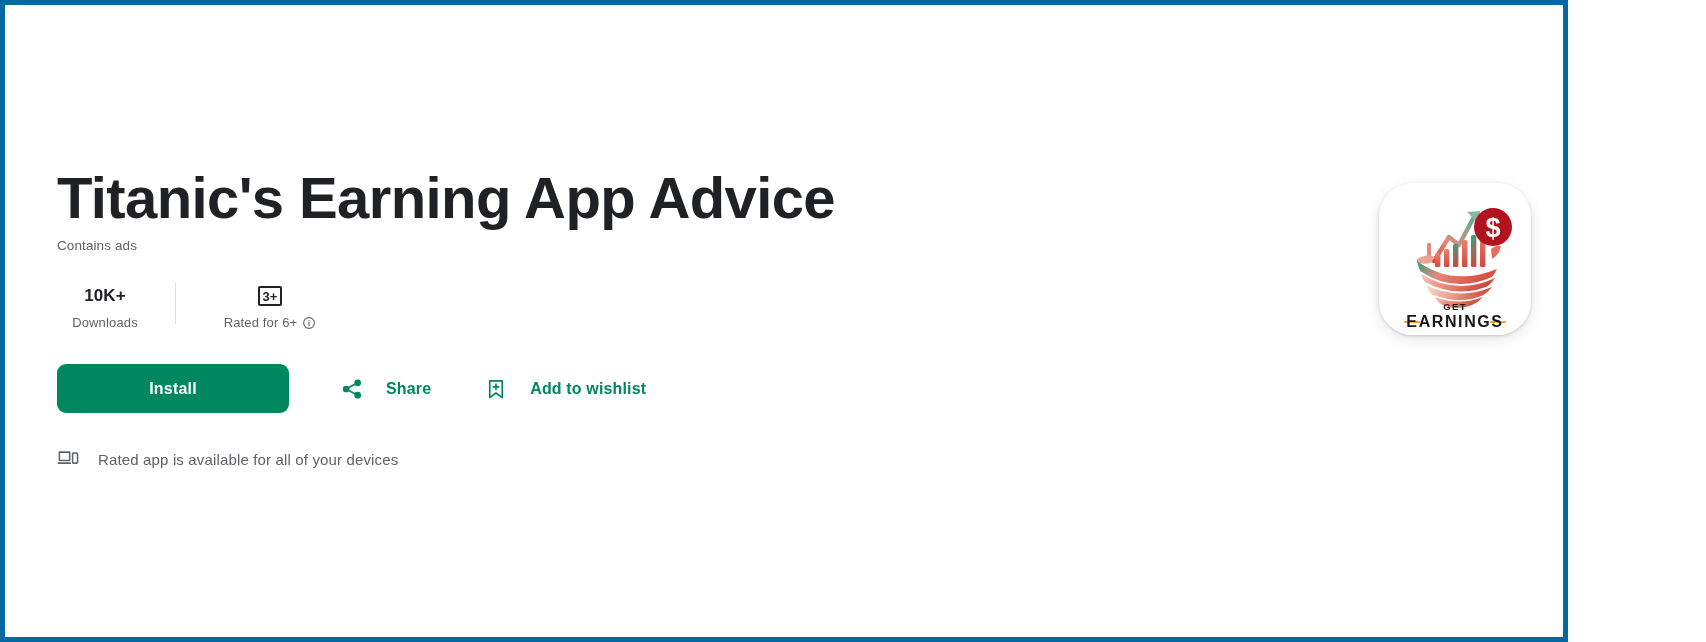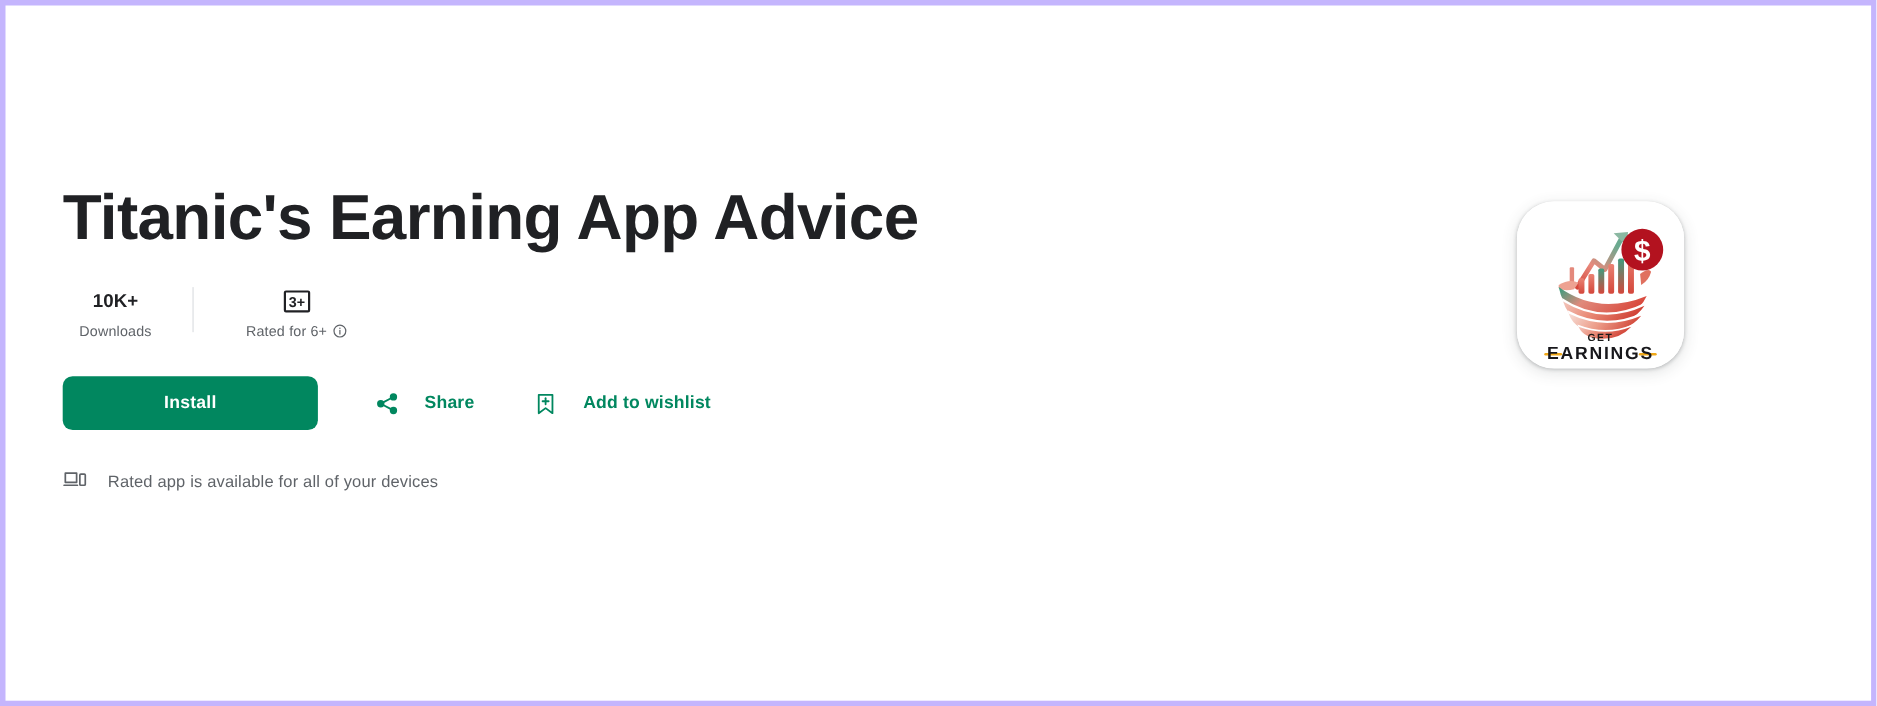--- a/index.html
+++ b/index.html
@@ -7,24 +7,24 @@
     padding: 0;
     background: #ffffff;
   }
   body {
     font-family: "Liberation Sans", sans-serif;
     -webkit-font-smoothing: antialiased;
   }
 
   .screen {
     position: relative;
-    width: 1706px;
+    width: 1568px;
     height: 642px;
     box-sizing: border-box;
-    border: 5px solid #c4b5fd;
+    border: 5px solid #0369a1;
     background: #ffffff;
     overflow: hidden;
   }
 
   .page {
     position: absolute;
     left: 0; top: 0;
     width: 100%;
     height: 100%;
   }
@@ -196,20 +196,21 @@
 <body>
 
 <div class="screen">
  <div class="page">
 
   <div class="details">
 
     <h1 class="app-title">Titanic's Earning App Advice</h1>
 
 
+    <div class="contains-ads">Contains ads</div>
 
     <div class="stats">
 
       <div class="stat stat-downloads">
         <div class="stat-value">10K+</div>
         <div class="stat-label">
           <span>Downloads</span>
         </div>
       </div>
 

